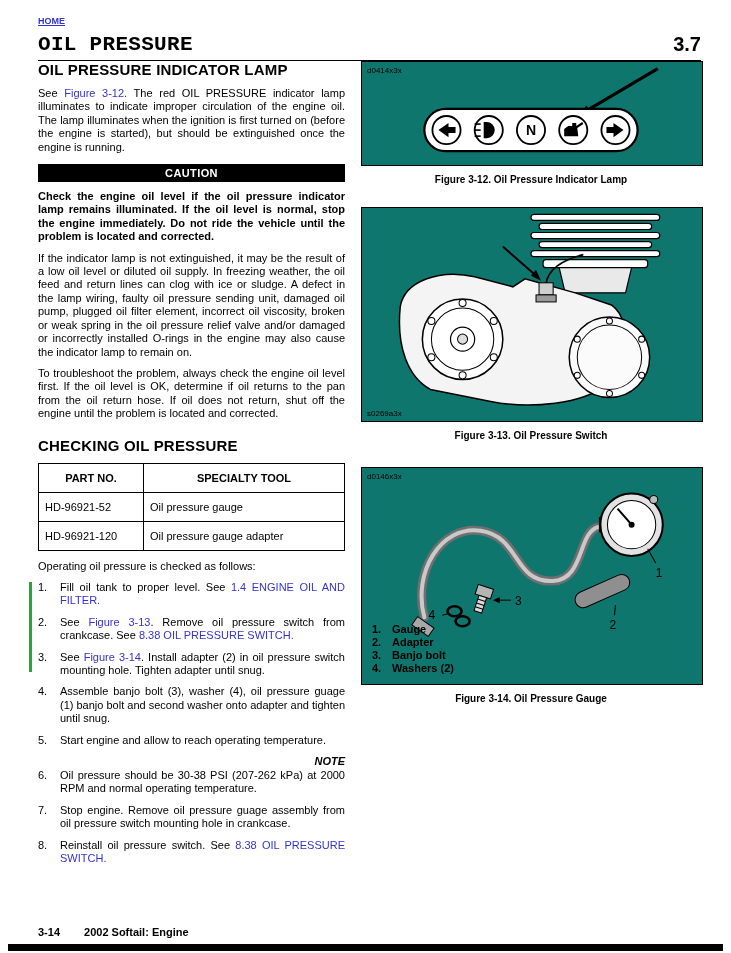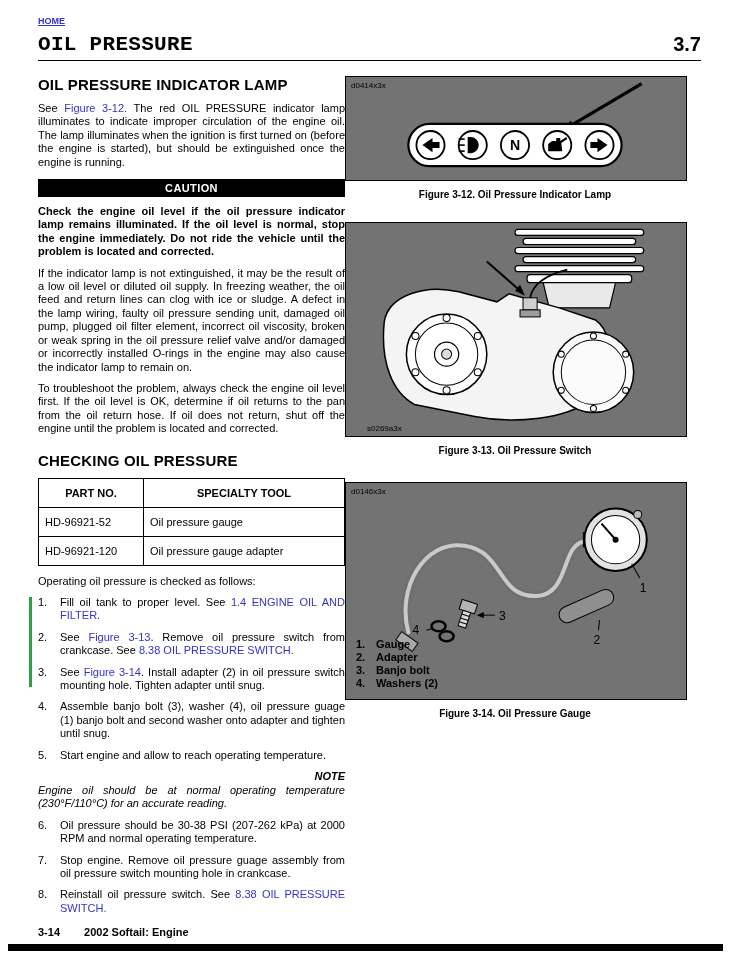--- a/index.html
+++ b/index.html
@@ -4,21 +4,21 @@
 <style>
   html,body{margin:0;padding:0;background:#fff;}
   .page{position:relative;width:731px;height:953px;background:#fff;color:#000;
         font-family:"Liberation Sans","DejaVu Sans",sans-serif;overflow:hidden;}
   .content{padding:10px 30px 0 38px;}
   .home-link{display:inline-block;font-size:9px;font-weight:bold;color:#3333cc;text-decoration:underline;}
   .title-row{display:flex;justify-content:space-between;align-items:flex-end;margin-top:5px;}
   h1{font-size:21px;font-weight:bold;margin:0;letter-spacing:.3px;font-family:Liberation Mono, monospace;}
   .section-num{font-size:20px;font-weight:bold;}
   .title-rule{border-top:1.5px solid #000;margin-top:4px;}
-  .columns{display:flex;margin-top:15px;}
+  .columns{display:flex;gap:16px;}
   .col.left{width:307px;flex:none;}
   .col.right{width:340px;flex:none;}
   h2{font-size:15px;font-weight:bold;margin:0 0 9px 0;letter-spacing:.2px;}
   .h2-checking{margin-top:16px;}
   p.body{font-size:11px;line-height:13.4px;text-align:justify;margin:0 0 8px 0;}
   p.bold{font-weight:bold;}
   .xref{color:#3333cc;text-decoration:none;cursor:pointer;}
   .caution-bar{background:#000;color:#fff;font-size:11px;font-weight:bold;text-align:center;
                padding:3px 0;margin:10px 0 8px 0;letter-spacing:.4px;}
   table.tools{width:100%;border-collapse:collapse;font-size:11px;margin:2px 0 9px 0;}
@@ -26,28 +26,28 @@
   .tools th{font-weight:bold;text-align:center;}
   .tools td.part{width:92px;}
   .steps{margin-top:8px;}
   .step{display:flex;font-size:11px;line-height:13.4px;margin-bottom:8px;}
   .step-num{flex:none;width:22px;}
   .step-text{flex:1;text-align:justify;}
   .changebar{position:relative;}
   .changebar::before{content:"";position:absolute;left:-9px;top:1px;bottom:5px;width:3px;background:#2f9e44;}
   .note-label{font-size:11px;font-style:italic;font-weight:bold;text-align:right;margin:1px 0 2px 0;}
   .note-text{font-size:11px;font-style:italic;line-height:13.4px;text-align:justify;margin:0 0 8px 0;}
-  .figure-box{position:relative;border:1px solid #000;width:100%;background:#737373;}
+  .figure-box{position:relative;border:1px solid #000;width:100%;background:#0f766e;}
   .fig1{height:103px;}
   .fig2{height:213px;margin-top:22px;}
   .fig3{height:216px;margin-top:26px;}
   .figure-box svg{display:block;width:100%;height:100%;}
   .fig-code{position:absolute;font-size:8px;}
   .code-tl{top:4px;left:5px;}
-  .code-bl{bottom:3px;left:21px;}
+  .code-bl{bottom:3px;left:5px;}
   .fig-caption{font-size:10px;font-weight:bold;text-align:center;margin-top:8px;}
   .legend{position:absolute;left:10px;bottom:9px;font-size:11px;font-weight:bold;line-height:13px;}
   .legend-row{display:flex;}
   .legend-num{width:20px;}
   .footer{position:absolute;left:38px;bottom:15px;font-size:11px;font-weight:bold;}
   .footer .doc{margin-left:24px;}
   .bottom-bar{position:absolute;left:8px;right:8px;bottom:2px;height:7px;background:#000;}
   svg text{font-family:"Liberation Sans","DejaVu Sans",sans-serif;}
 </style>
 </head>
@@ -119,21 +119,20 @@
           <div class="step">
             <span class="step-num">4.</span>
             <div class="step-text">Assemble banjo bolt (3), washer (4), oil pressure guage (1) banjo bolt and second washer onto adapter and tighten until snug.</div>
           </div>
           <div class="step">
             <span class="step-num">5.</span>
             <div class="step-text">Start engine and allow to reach operating temperature.</div>
           </div>
 
           <div class="note-label">NOTE</div>
-          <div class="note-text">Engine oil should be at normal operating temperature (230°F/110°C) for an accurate reading.</div>
 
           <div class="step">
             <span class="step-num">6.</span>
             <div class="step-text">Oil pressure should be 30-38 PSI (207-262 kPa) at 2000 RPM and normal operating temperature.</div>
           </div>
           <div class="step">
             <span class="step-num">7.</span>
             <div class="step-text">Stop engine. Remove oil pressure guage assembly from oil pressure switch mounting hole in crankcase.</div>
           </div>
           <div class="step">

